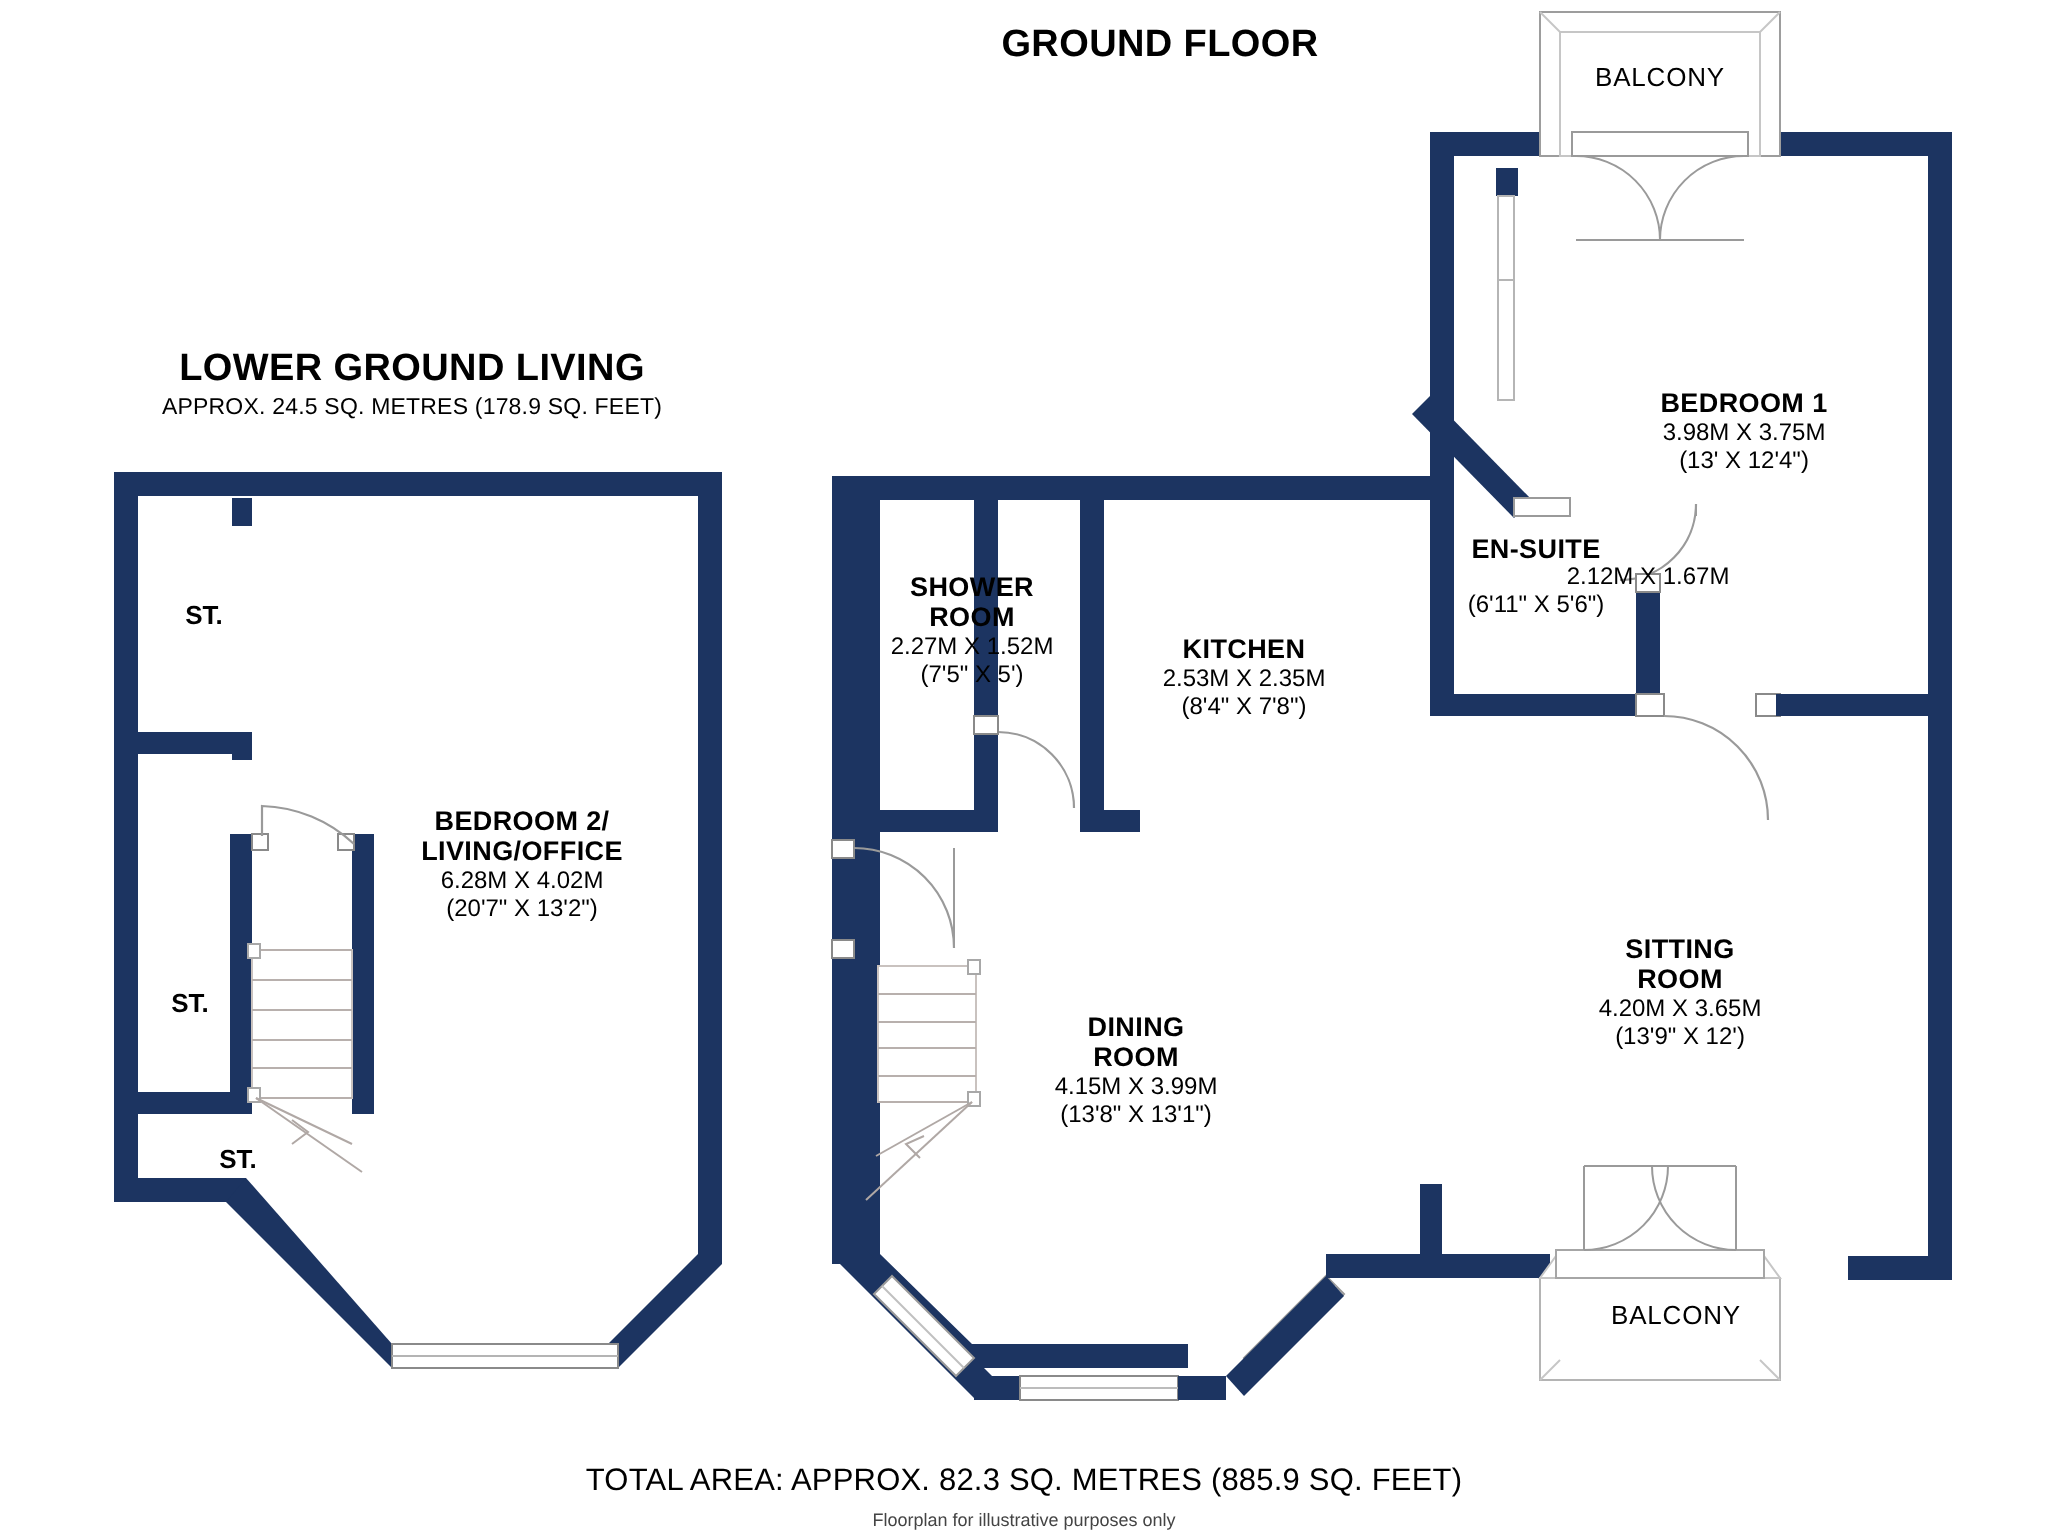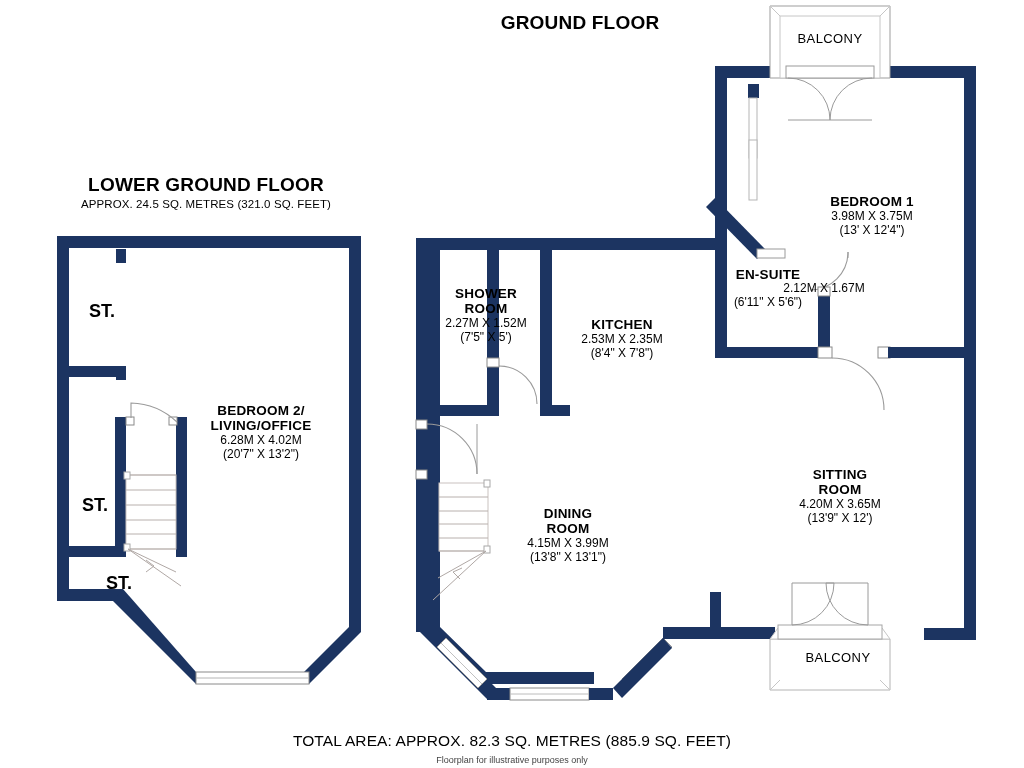--- a/index.html
+++ b/index.html
@@ -47,21 +47,21 @@
     font-weight: bold;
     font-size: 13.5px;
     letter-spacing: 0.2px;
   }
   .room-dim {
     font-size: 12px;
     letter-spacing: 0px;
   }
   .st-label {
     font-weight: bold;
-    font-size: 18px;
+    font-size: 13px;
   }
   .balcony-label {
     font-weight: normal;
     font-size: 13px;
     letter-spacing: 0.4px;
   }
   .total-area {
     font-size: 15.5px;
     letter-spacing: 0.1px;
   }
@@ -233,22 +233,22 @@
         <line x1="792" y1="583" x2="834" y2="583" stroke="#9a9a9a" stroke-width="1"></line>
         <line x1="826" y1="583" x2="868" y2="583" stroke="#9a9a9a" stroke-width="1"></line>
         <line x1="792" y1="583" x2="792" y2="625" stroke="#9a9a9a" stroke-width="1"></line>
         <line x1="868" y1="583" x2="868" y2="625" stroke="#9a9a9a" stroke-width="1"></line>
       </g>
     </g>
   </svg>
 
   <div class="txt floor-title ctr" style="left:580px; top:12px;">GROUND FLOOR</div>
 
-  <div class="txt floor-title ctr" style="left:206px; top:174px;">LOWER GROUND FLOOR</div>
-  <div class="txt floor-sub ctr" style="left:206px; top:198px;">APPROX. 24.5 SQ. METRES (321.0 SQ. FEET)</div>
+  <div class="txt floor-title ctr" style="left:206px; top:174px;">LOWER GROUND LIVING</div>
+  <div class="txt floor-sub ctr" style="left:206px; top:198px;">APPROX. 24.5 SQ. METRES (178.9 SQ. FEET)</div>
 
   <div class="txt st-label ctr" style="left:102px; top:301px;">ST.</div>
   <div class="txt st-label ctr" style="left:95px; top:495px;">ST.</div>
   <div class="txt st-label ctr" style="left:119px; top:573px;">ST.</div>
 
   <div class="txt room-name ctr" style="left:261px; top:403px;">BEDROOM 2/</div>
   <div class="txt room-name ctr" style="left:261px; top:418px;">LIVING/OFFICE</div>
   <div class="txt room-dim ctr" style="left:261px; top:434px;">6.28M X 4.02M</div>
   <div class="txt room-dim ctr" style="left:261px; top:448px;">(20'7" X 13'2")</div>
 

